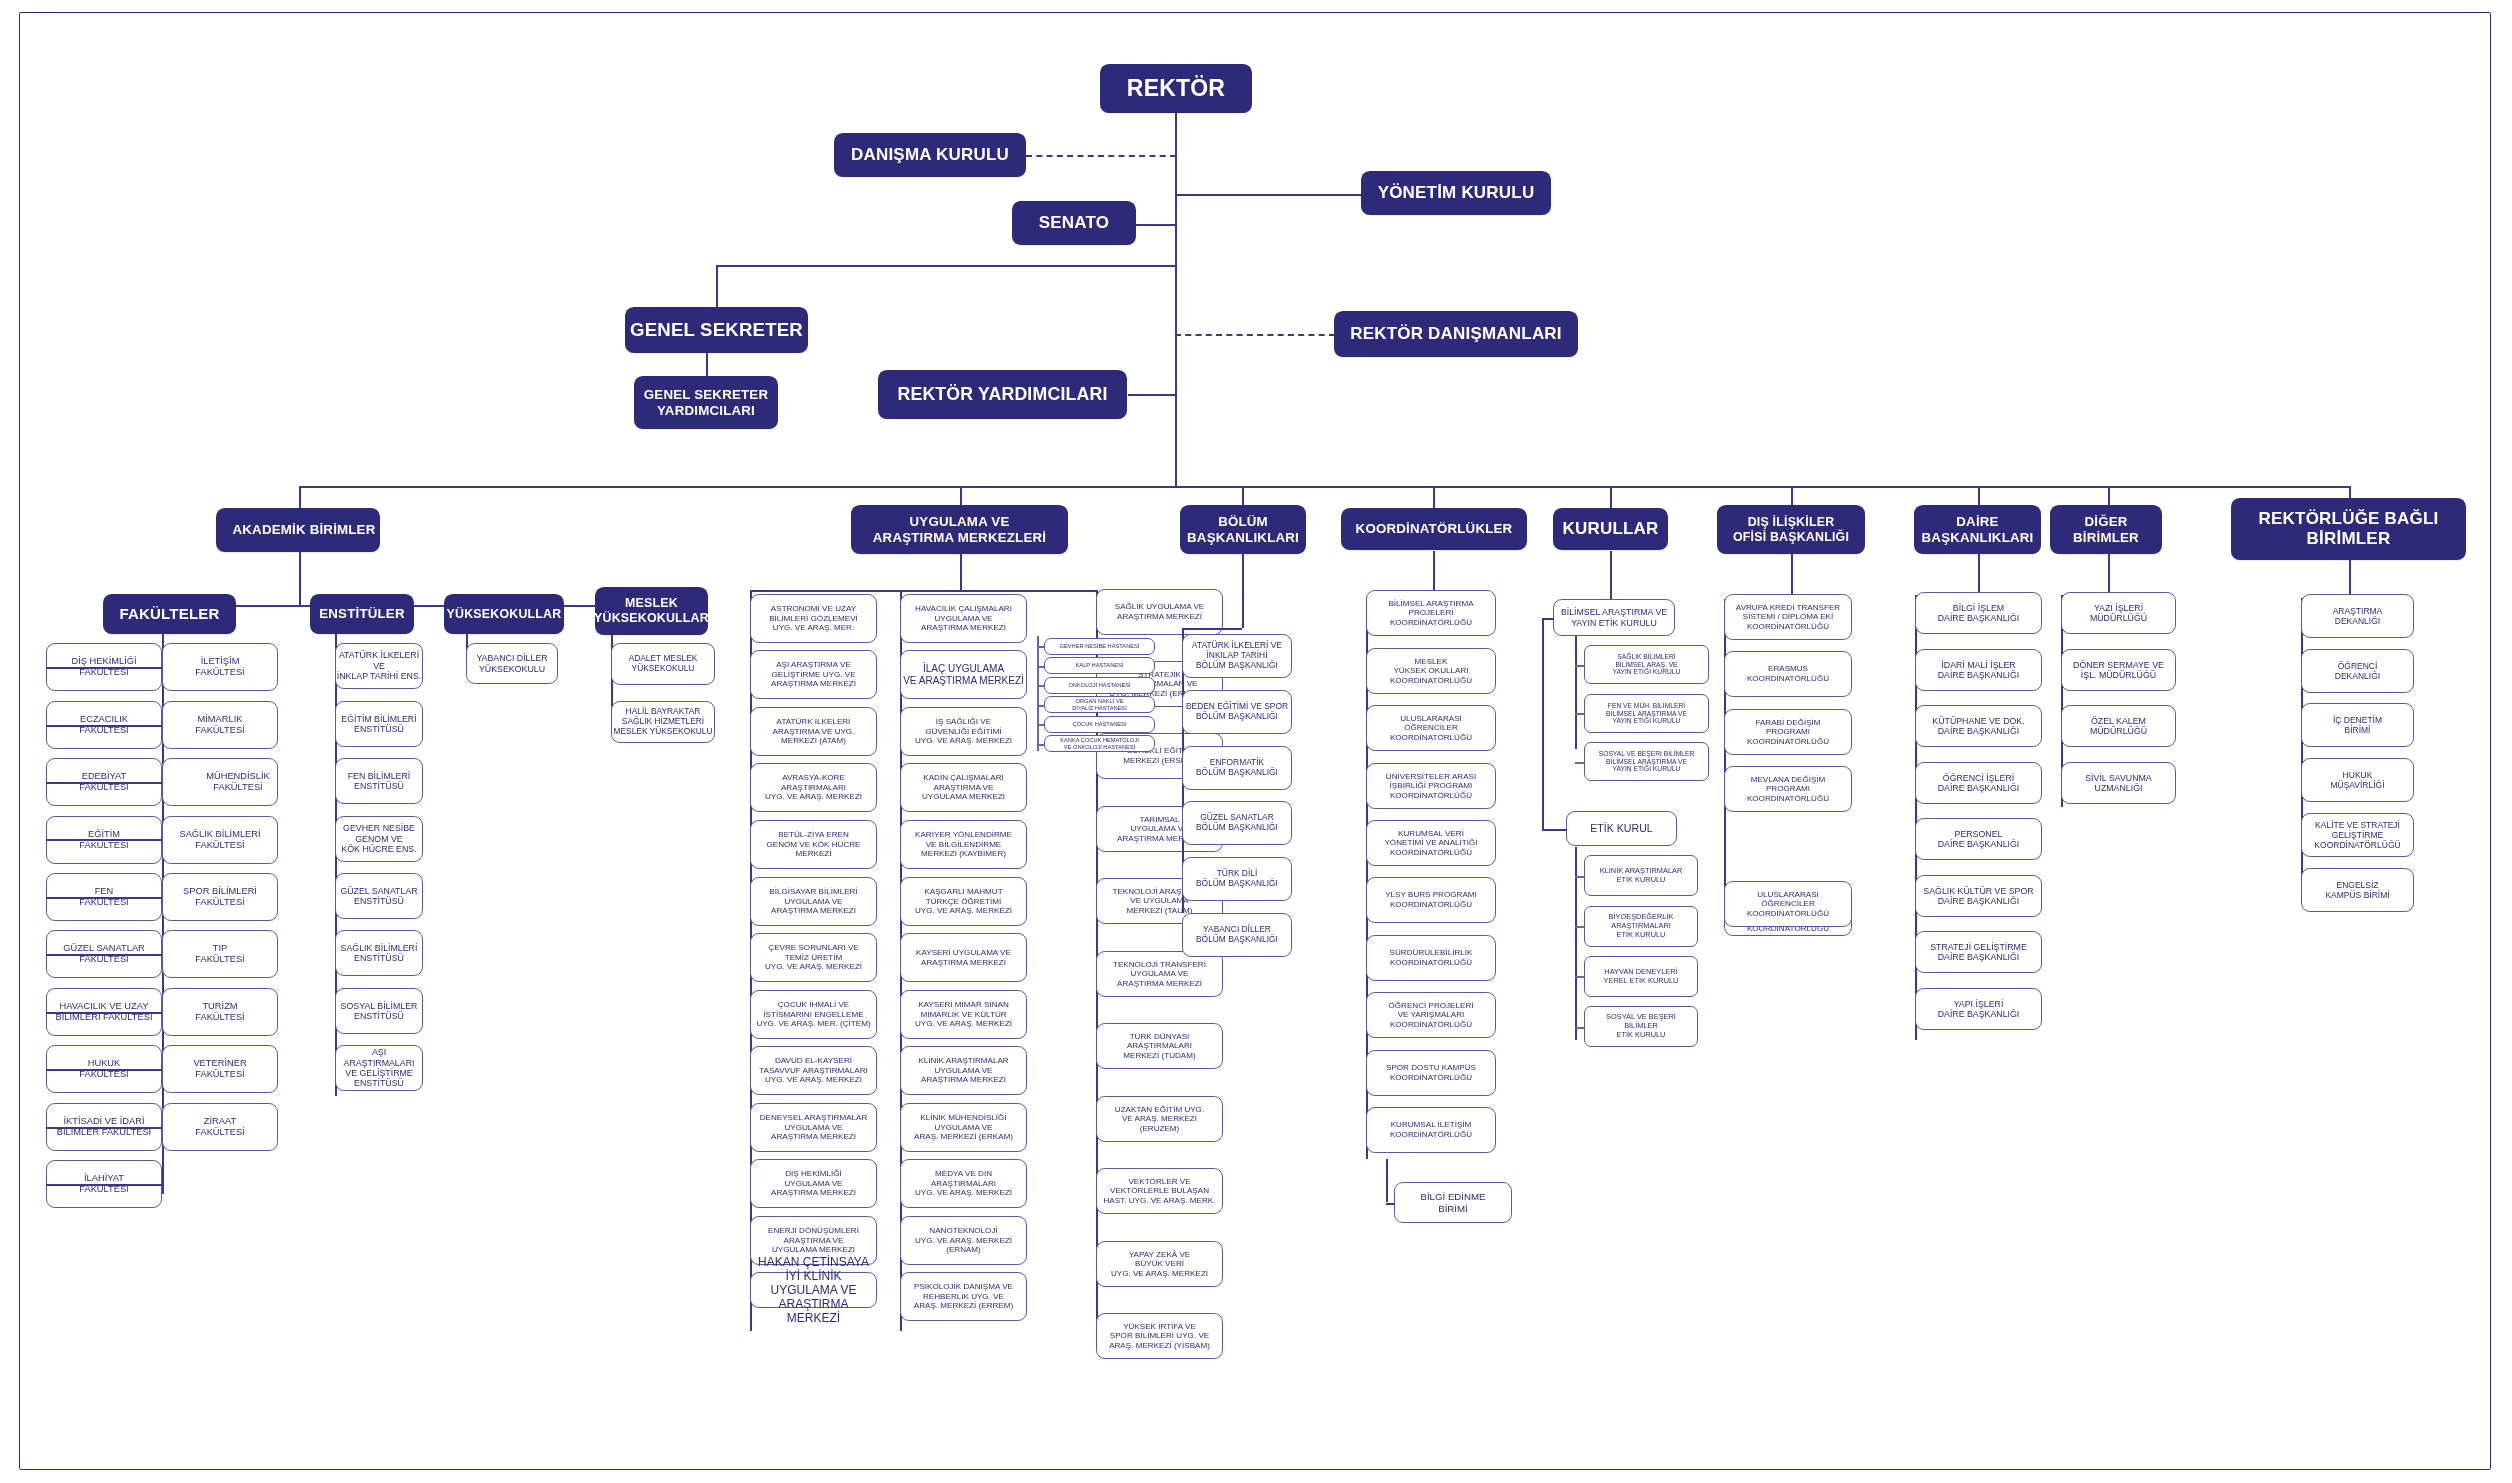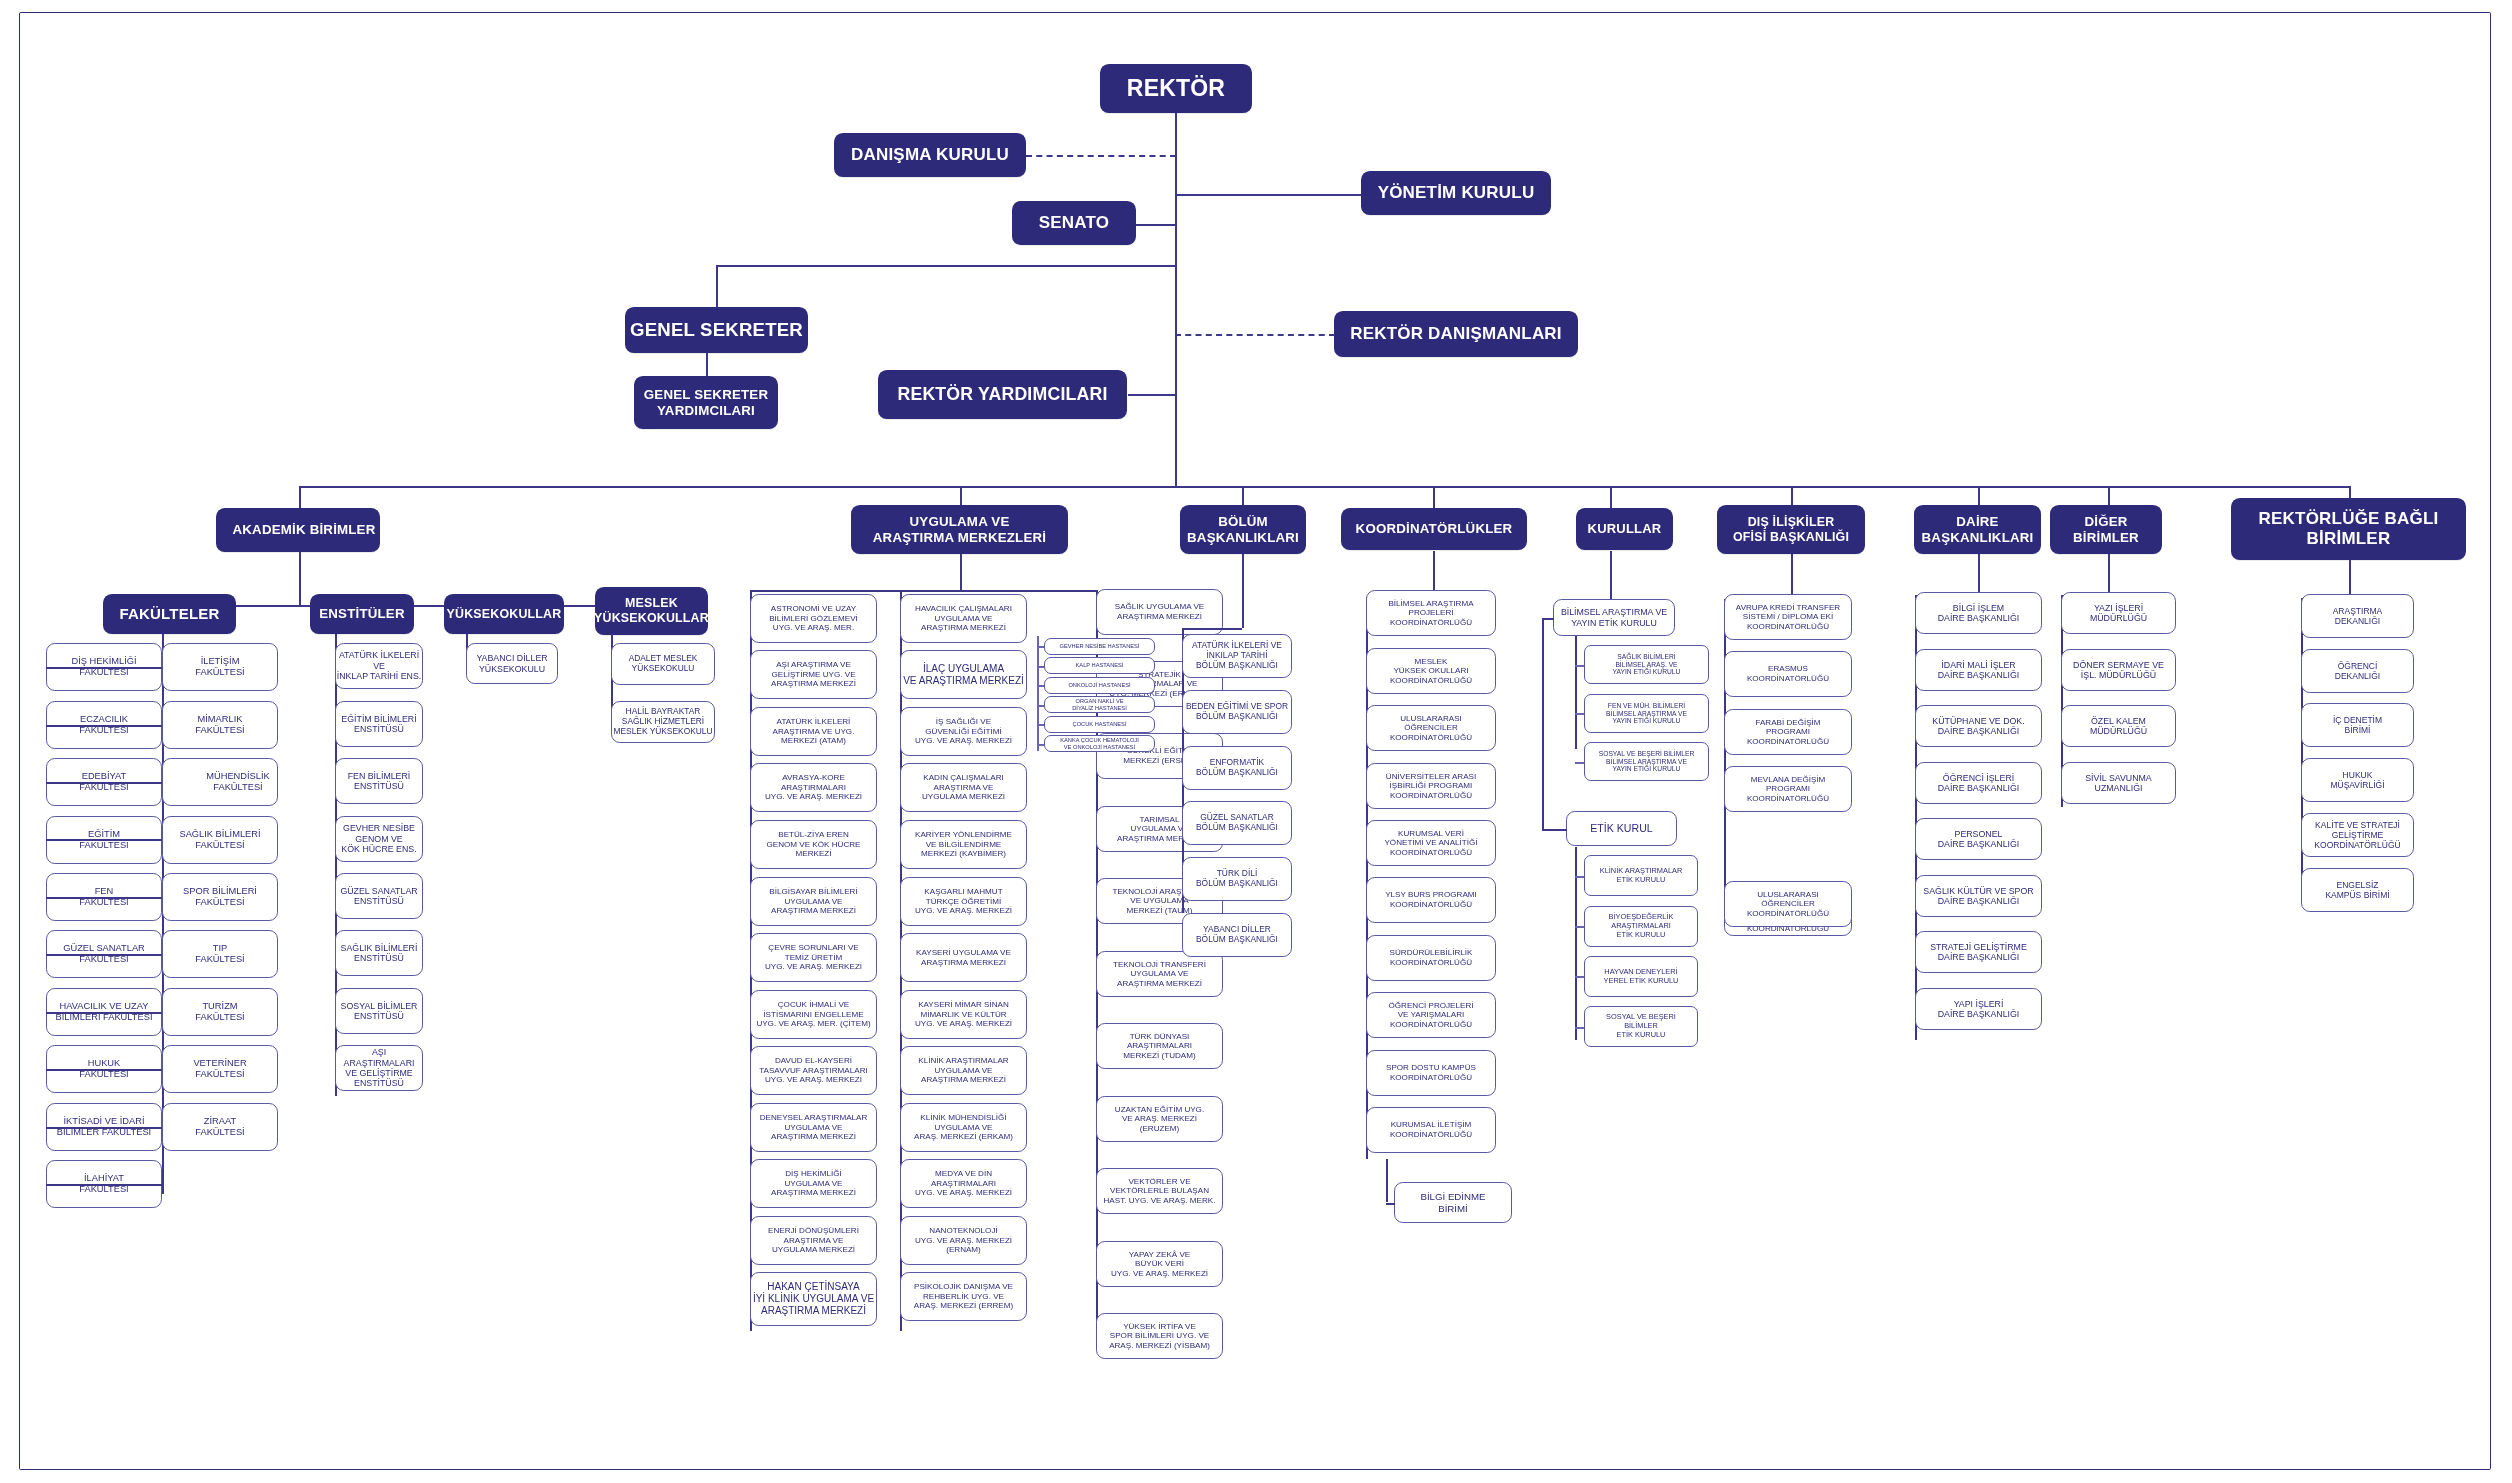--- a/index.html
+++ b/index.html
@@ -88,21 +88,21 @@
   <div class="ln lnv" style="left:1978px;top:486px;height:22px;"></div>
   <div class="ln lnv" style="left:2108px;top:486px;height:22px;"></div>
   <div class="ln lnv" style="left:2349px;top:486px;height:22px;"></div>
 
   <div class="node filled" style="left:216px;top:508px;width:164px;height:44px;font-size:13.3px;padding-left:12px;">AKADEMİK BİRİMLER</div>
   <div class="node filled" style="left:851px;top:505px;width:217px;height:49px;font-size:13.3px;">UYGULAMA VE
 ARAŞTIRMA MERKEZLERİ</div>
   <div class="node filled" style="left:1180px;top:505px;width:126px;height:49px;font-size:13.3px;">BÖLÜM
 BAŞKANLIKLARI</div>
   <div class="node filled" style="left:1341px;top:508px;width:186px;height:42px;font-size:13.3px;">KOORDİNATÖRLÜKLER</div>
-  <div class="node filled" style="left:1553px;top:508px;width:97px;height:42px;font-size:13px;margin-left:23px;">KURULLAR</div>
+  <div class="node filled" style="left:1553px;top:508px;width:115px;height:42px;font-size:17px;">KURULLAR</div>
   <div class="node filled" style="left:1717px;top:505px;width:148px;height:49px;font-size:12.4px;">DIŞ İLİŞKİLER
 OFİSİ BAŞKANLIĞI</div>
   <div class="node filled" style="left:1914px;top:505px;width:127px;height:49px;font-size:13.3px;">DAİRE
 BAŞKANLIKLARI</div>
   <div class="node filled" style="left:2050px;top:505px;width:112px;height:49px;font-size:13.3px;">DİĞER
 BİRİMLER</div>
   <div class="node filled" style="left:2231px;top:498px;width:235px;height:62px;font-size:17px;">REKTÖRLÜĞE BAĞLI
 BİRİMLER</div>
 
   <div class="ln lnv" style="left:299px;top:552px;height:53px;"></div>
@@ -278,21 +278,21 @@
 ARAŞTIRMA MERKEZİ</div>
       <div class="ln lnh" style="left: 750px; top: 1128px; width: 0px;"></div>
       <div class="node outline" style="left: 750px; top: 1159px; width: 127px; height: 49px; font-size: 8.1px;">DİŞ HEKİMLİĞİ
 UYGULAMA VE
 ARAŞTIRMA MERKEZİ</div>
       <div class="ln lnh" style="left: 750px; top: 1184px; width: 0px;"></div>
       <div class="node outline" style="left: 750px; top: 1216px; width: 127px; height: 49px; font-size: 8.1px;">ENERJİ DÖNÜŞÜMLERİ
 ARAŞTIRMA VE
 UYGULAMA MERKEZİ</div>
       <div class="ln lnh" style="left: 750px; top: 1241px; width: 0px;"></div>
-      <div class="node outline" style="left: 750px; top: 1272px; width: 127px; height: 54px; font-size: 10px;">HAKAN ÇETİNSAYA
+      <div class="node outline" style="left: 750px; top: 1272px; width: 127px; height: 36px; font-size: 12px;">HAKAN ÇETİNSAYA
 İYİ KLİNİK UYGULAMA VE
 ARAŞTIRMA MERKEZİ</div>
       <div class="ln lnh" style="left: 750px; top: 1297px; width: 0px;"></div>
     </div>
   <div id="merkez-col2">
       <div class="node outline" style="left: 900px; top: 594px; width: 127px; height: 49px; font-size: 8.1px;">HAVACILIK ÇALIŞMALARI
 UYGULAMA VE
 ARAŞTIRMA MERKEZİ</div>
       <div class="ln lnh" style="left: 900px; top: 619px; width: 0px;"></div>
       <div class="node outline" style="left: 900px; top: 650px; width: 127px; height: 49px; font-size: 10px;">İLAÇ UYGULAMA

